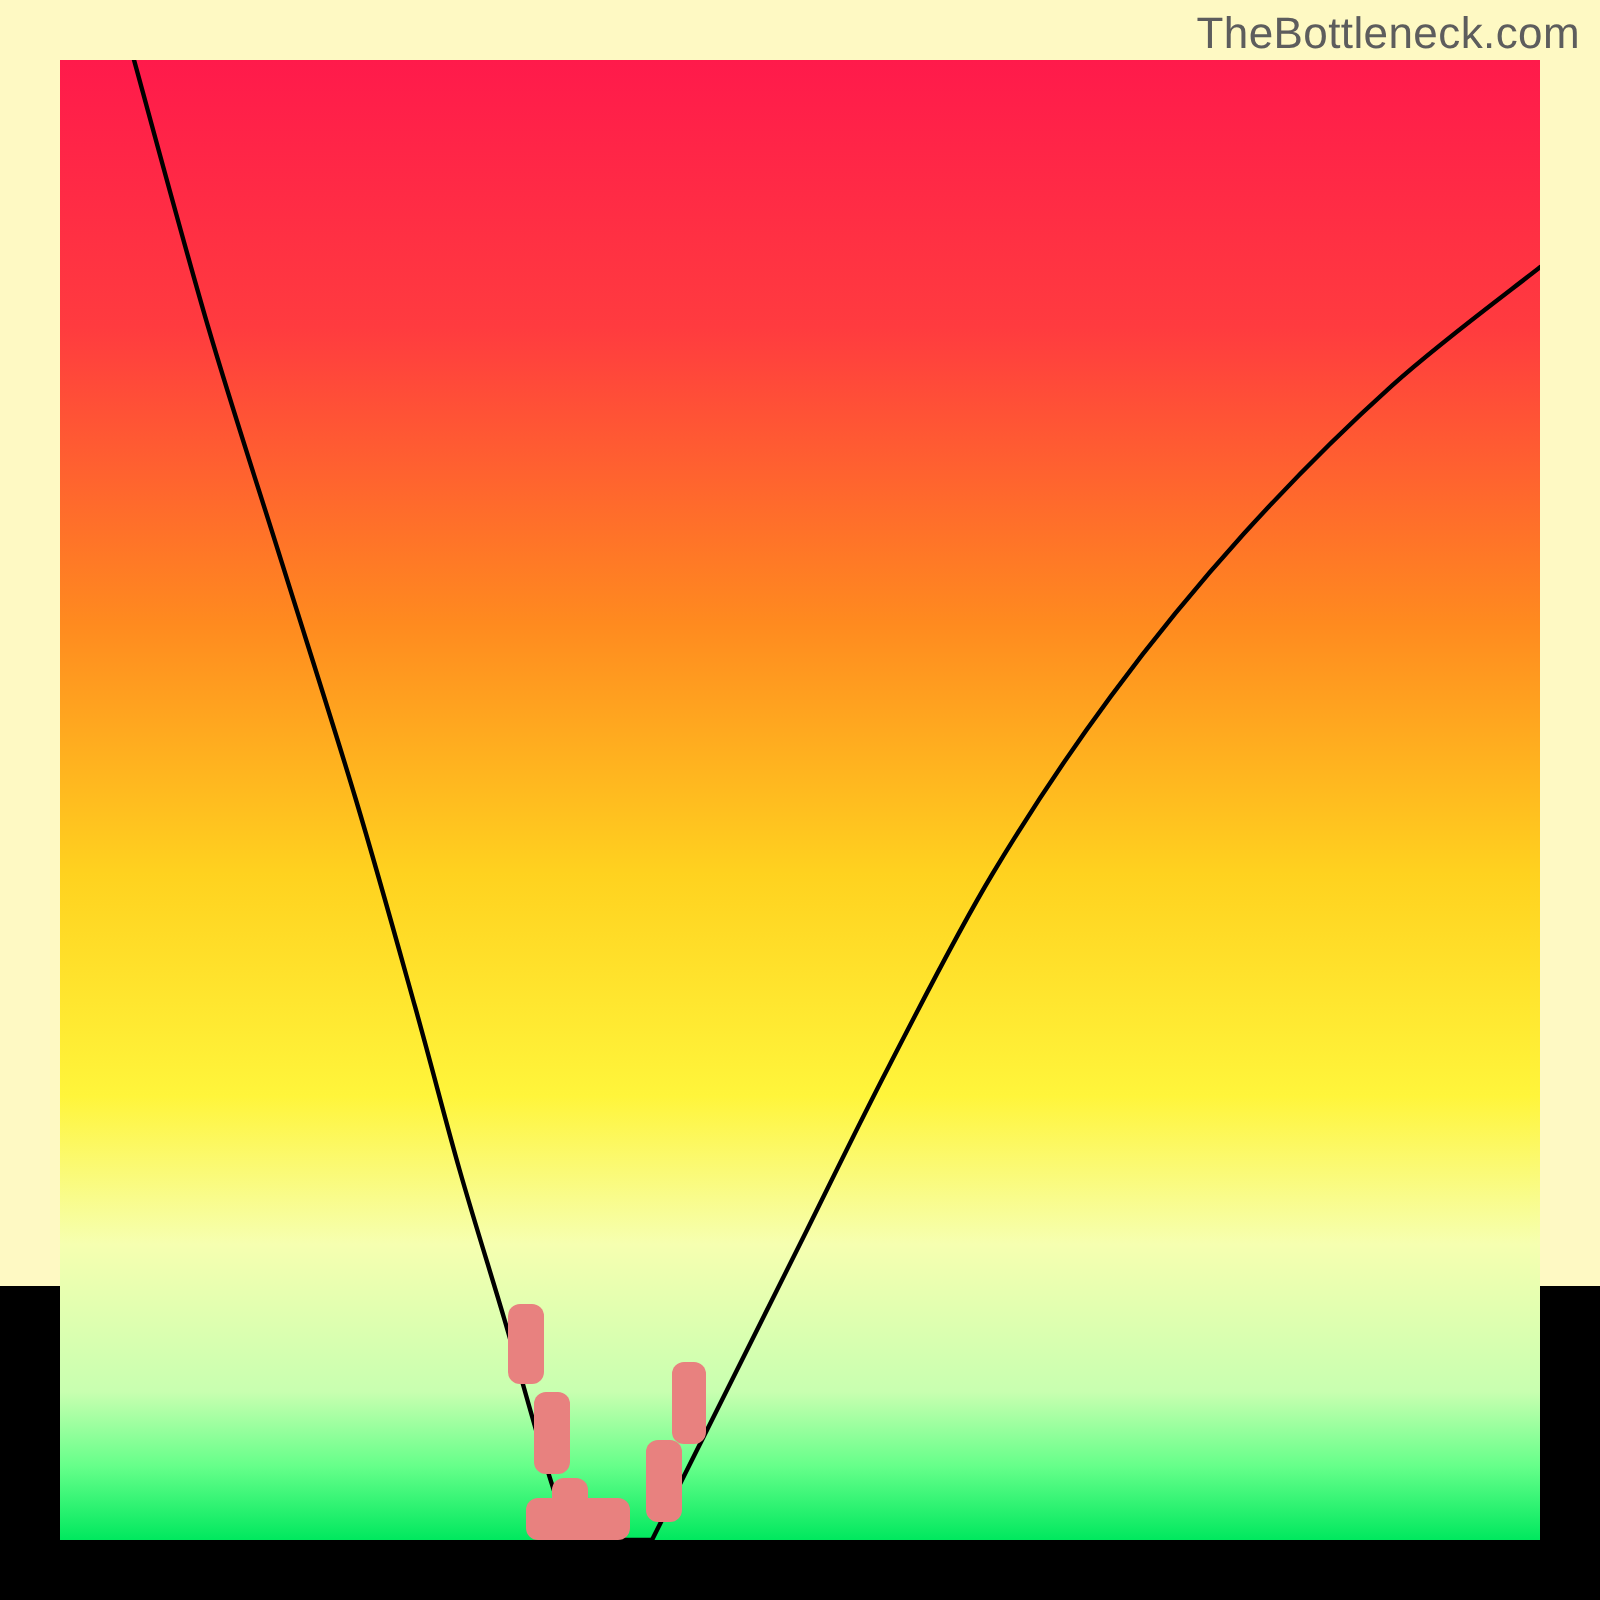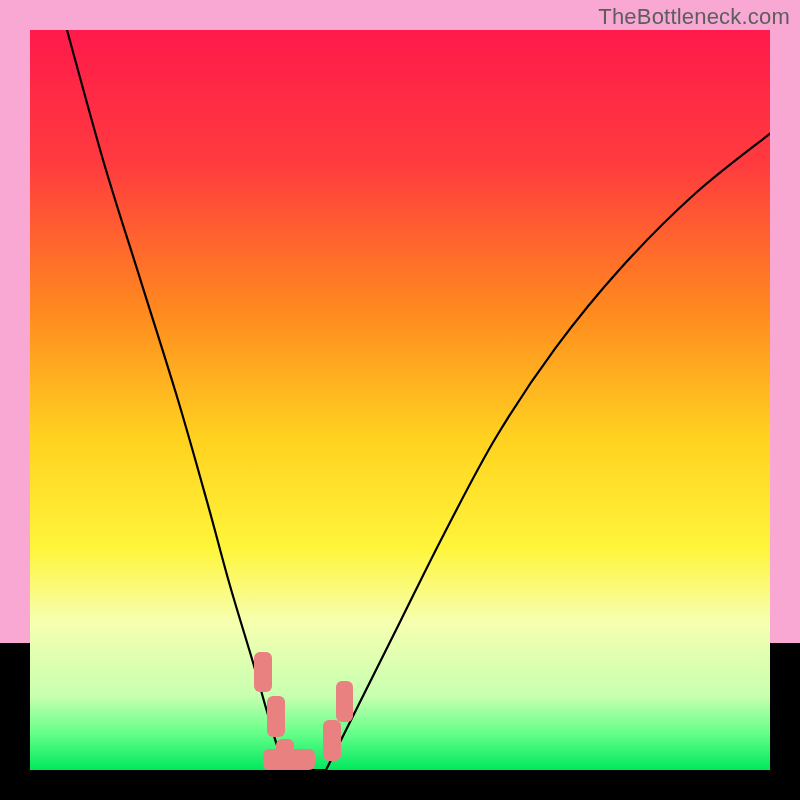--- a/index.html
+++ b/index.html
@@ -9,21 +9,21 @@
     height: 800px;
     background: #000;
     overflow: hidden;
   }
   .frame {
     position: absolute;
     left: 0;
     top: 0;
     width: 800px;
     height: 643px;
-    background: #f9a8d4;
+    background: #fef9c3;
   }
   .plot {
     position: absolute;
     left: 30px;
     top: 30px;
     width: 740px;
     height: 740px;
     overflow: hidden;
   }
   .watermark {

